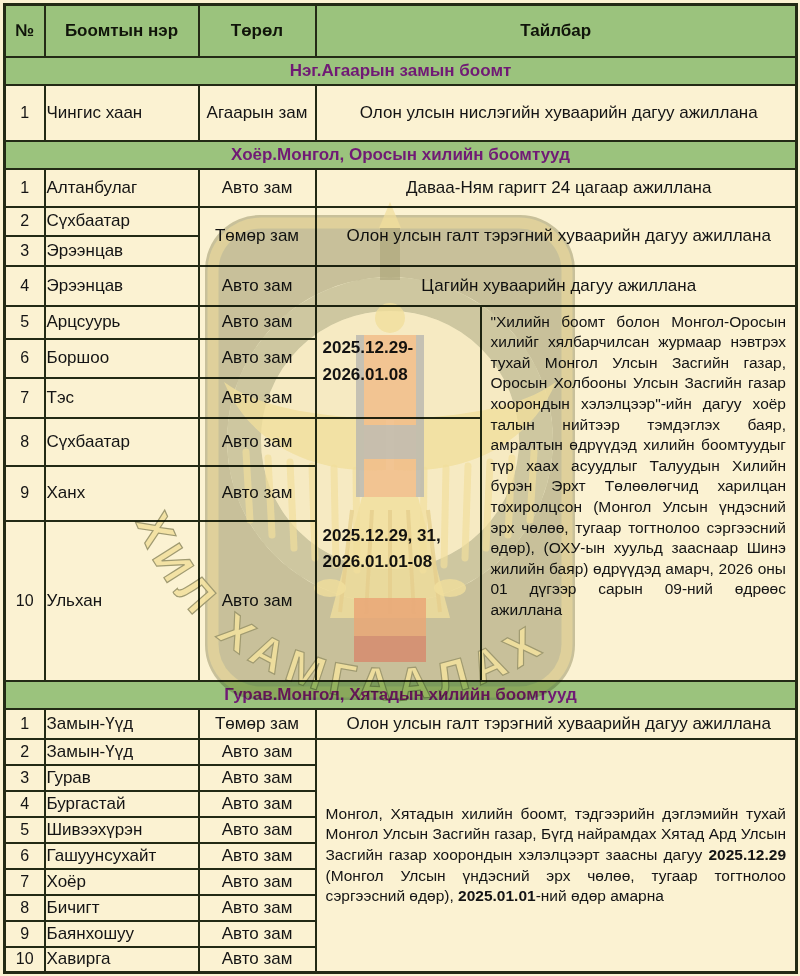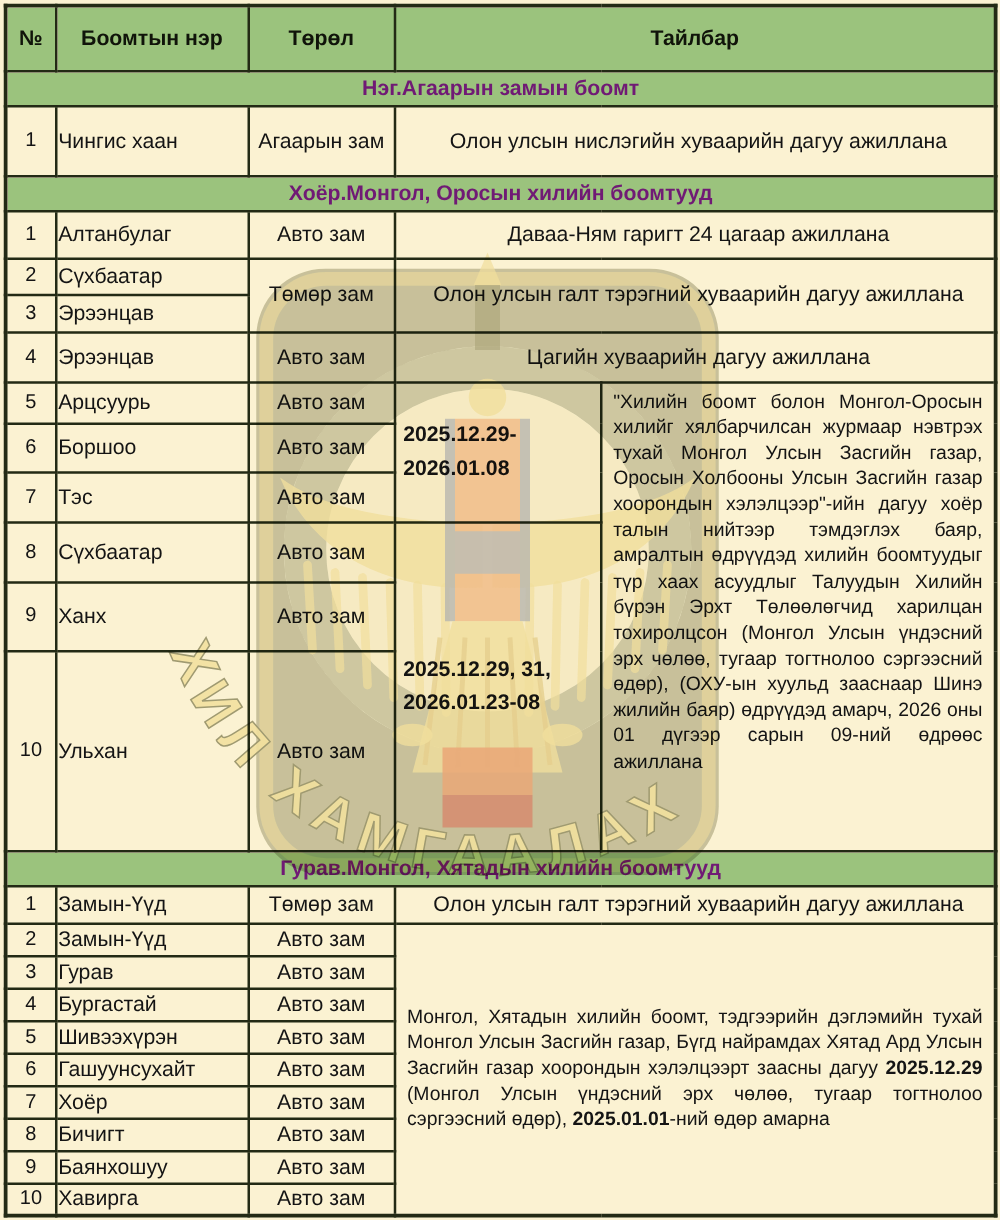--- a/index.html
+++ b/index.html
@@ -114,21 +114,21 @@
     </tr>
     <tr style="height:40px">
       <td class="no">7</td>
       <td class="name">Тэс</td>
       <td class="type">Авто зам</td>
     </tr>
     <tr style="height:48px">
       <td class="no">8</td>
       <td class="name">Сүхбаатар</td>
       <td class="type">Авто зам</td>
-      <td class="date" rowspan="3">2025.12.29, 31, 2026.01.23-08</td>
+      <td class="date" rowspan="3">2025.12.29, 31, 2026.01.01-08</td>
     </tr>
     <tr style="height:55px">
       <td class="no">9</td>
       <td class="name">Ханх</td>
       <td class="type">Авто зам</td>
     </tr>
     <tr style="height:160px">
       <td class="no">10</td>
       <td class="name">Ульхан</td>
       <td class="type">Авто зам</td>

